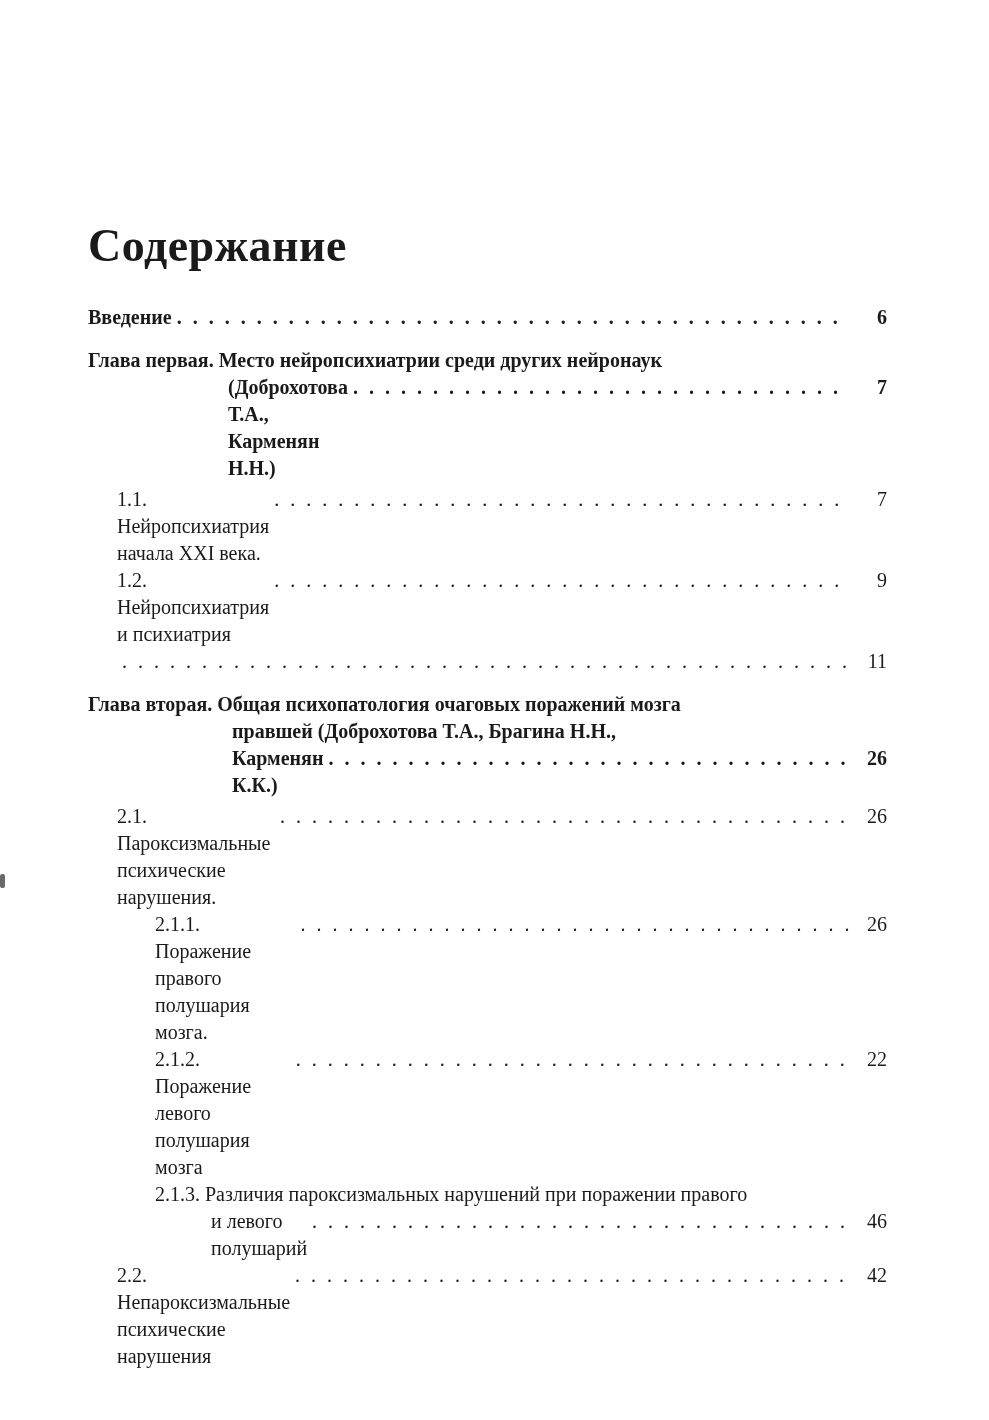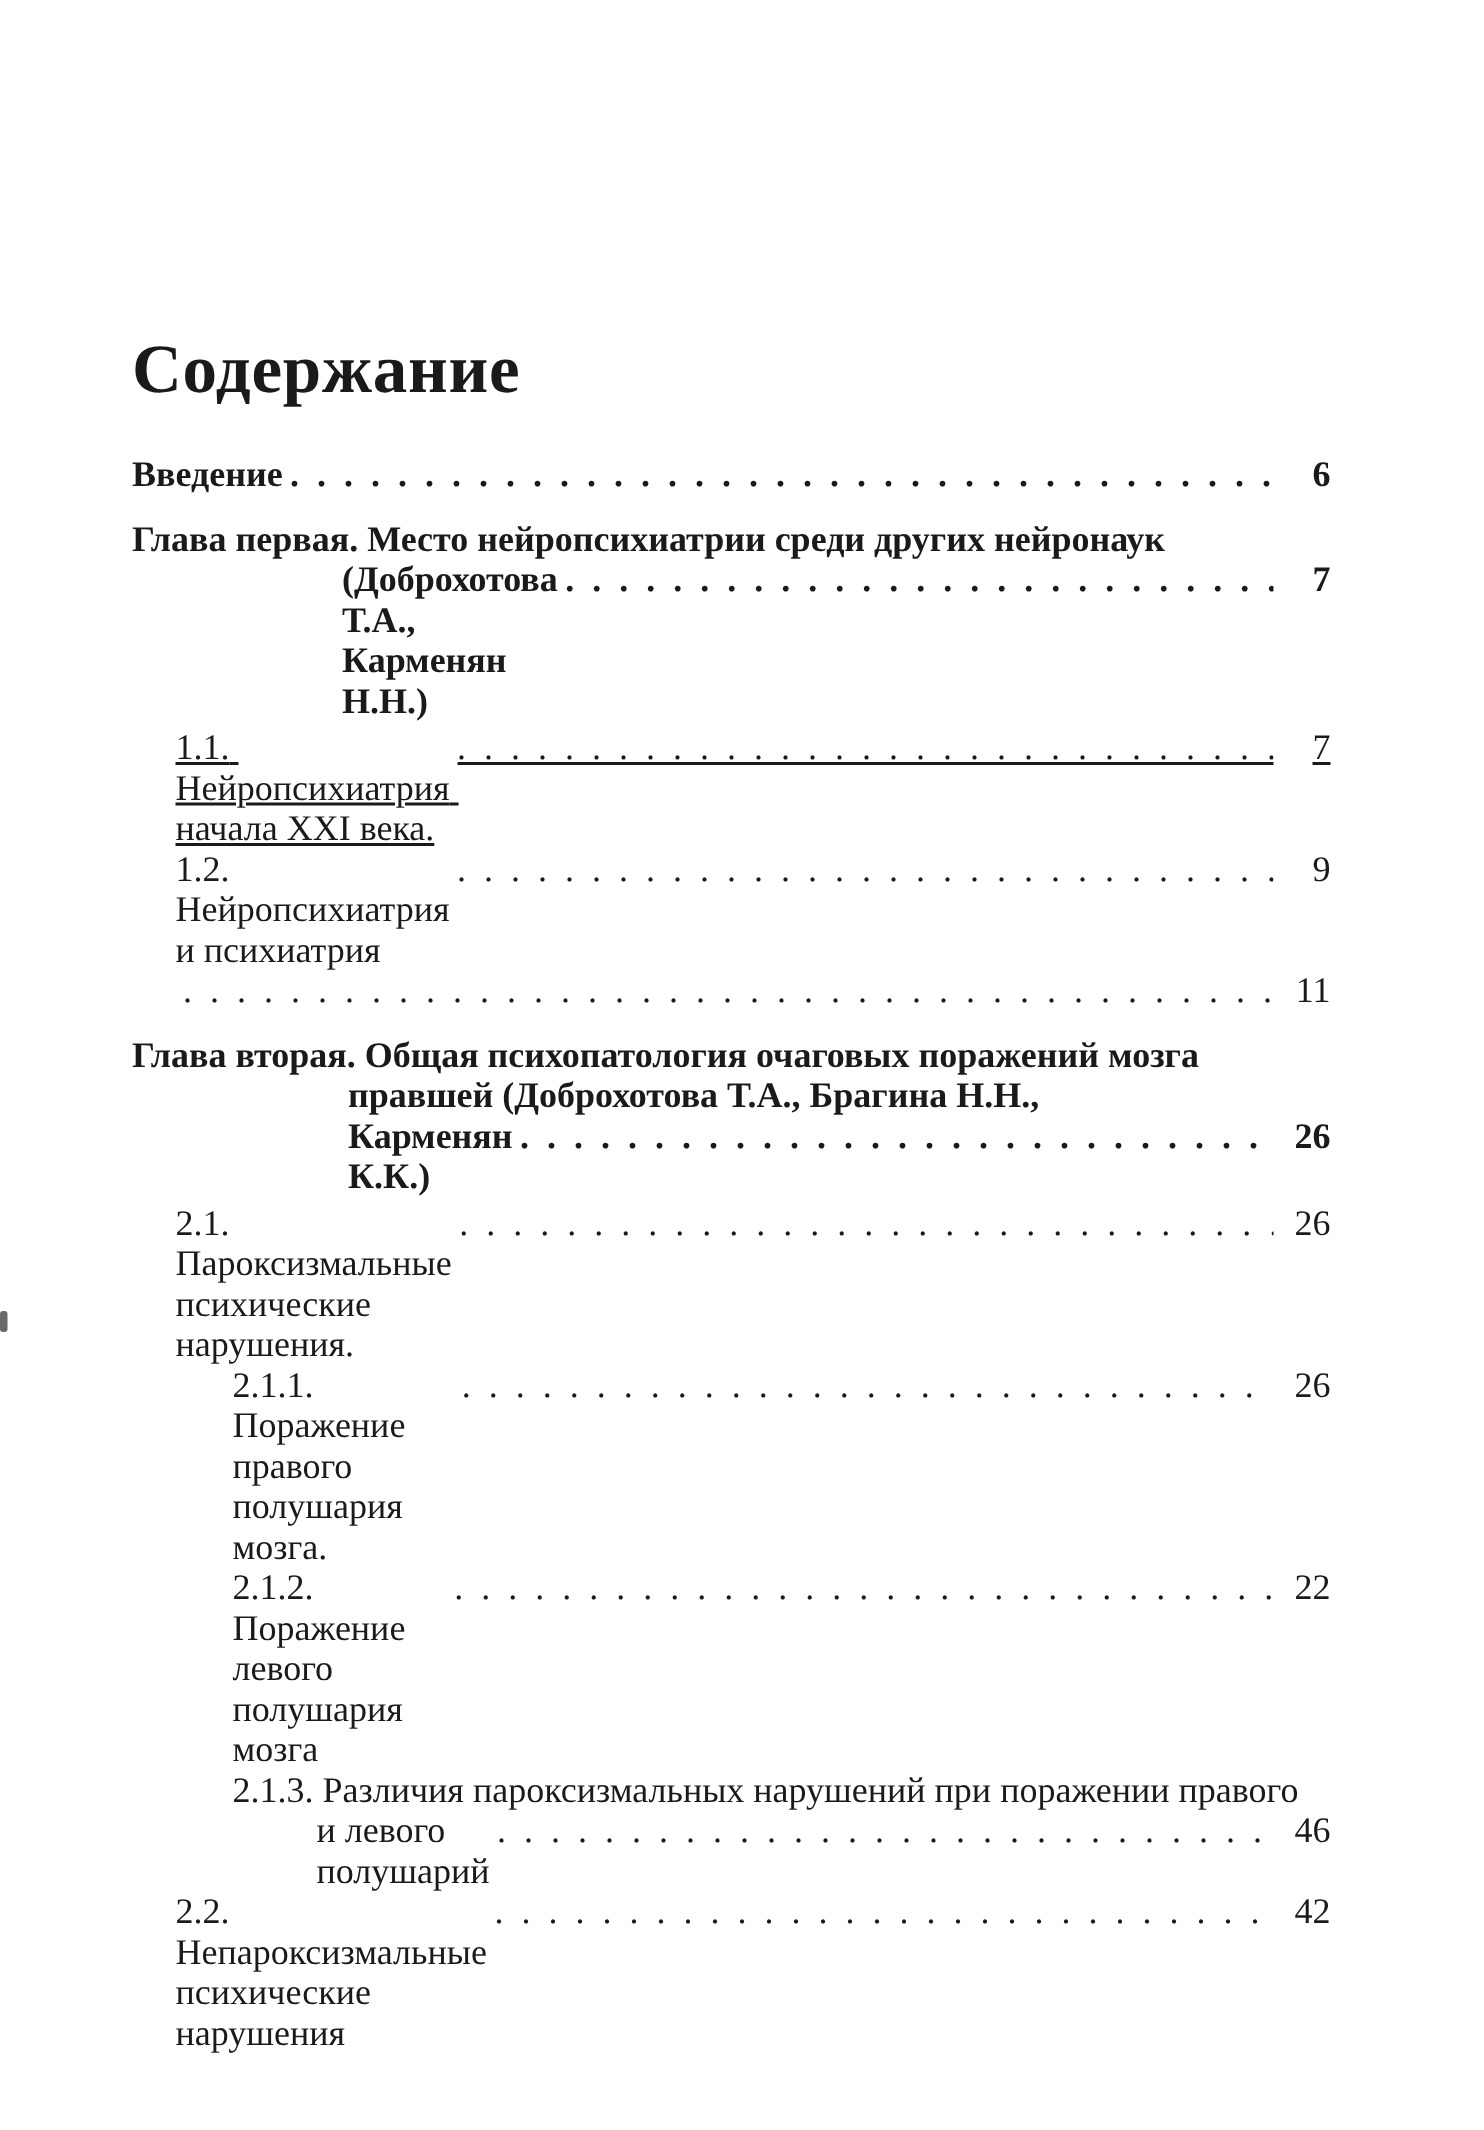--- a/index.html
+++ b/index.html
@@ -25,21 +25,21 @@
     line-height: 48px;
     font-weight: bold;
     letter-spacing: 0.5px;
   }
   .entry { margin: 0; }
   .entry.gap { margin-top: 16px; }
   .entry.heading { margin-bottom: 4px; }
   .line {
     display: flex;
     align-items: baseline;
-    font-size: 24px;
+    font-size: 20px;
     line-height: 27px;
     white-space: pre-wrap;
   }
   .seg { white-space: pre-wrap; }
   .bold { font-weight: bold; }
   .dots {
     flex: 1 1 auto;
     min-width: 14px;
     overflow: hidden;
     white-space: nowrap;
@@ -72,21 +72,21 @@
   <h1 class="title">Содержание</h1>
   <div>
       <div class="entry gap">
         <div class="line" style="padding-left: 0px;"><span class="seg bold">Введение</span><span class="dots bold"></span><span class="page bold">6</span></div>
       </div>
       <div class="entry gap heading">
         <div class="line" style="padding-left: 0px;"><span class="seg bold">Глава первая. Место нейропсихиатрии среди других нейронаук</span></div>
         <div class="line" style="padding-left: 140px;"><span class="seg bold">(Доброхотова Т.А., Карменян Н.Н.)</span><span class="dots bold"></span><span class="page bold">7</span></div>
       </div>
       <div class="entry">
-        <div class="line" style="padding-left: 29px; text-decoration: underline;"><span class="seg">1.1. Нейропсихиатрия начала XXI века.</span><span class="dots"></span><span class="page">7</span></div>
+        <div class="line" style="padding-left: 29px;"><span class="seg">1.1. Нейропсихиатрия начала XXI века.</span><span class="dots"></span><span class="page">7</span></div>
       </div>
       <div class="entry">
         <div class="line" style="padding-left: 29px;"><span class="seg">1.2. Нейропсихиатрия и психиатрия</span><span class="dots"></span><span class="page">9</span></div>
       </div>
       <div class="entry">
         <div class="line" style="padding-left: 29px;"><span class="dots"></span><span class="page">11</span></div>
       </div>
       <div class="entry gap heading">
         <div class="line" style="padding-left: 0px;"><span class="seg bold">Глава вторая. Общая психопатология очаговых поражений мозга</span></div>
         <div class="line" style="padding-left: 144px;"><span class="seg bold">правшей (Доброхотова Т.А., Брагина Н.Н.,</span></div>

